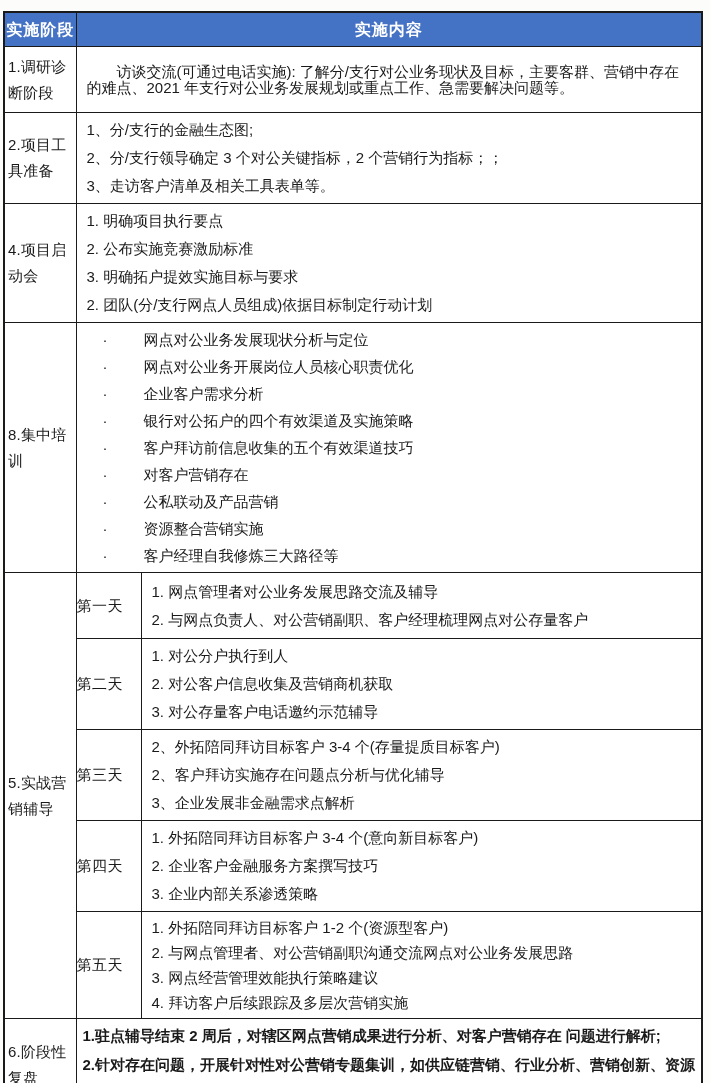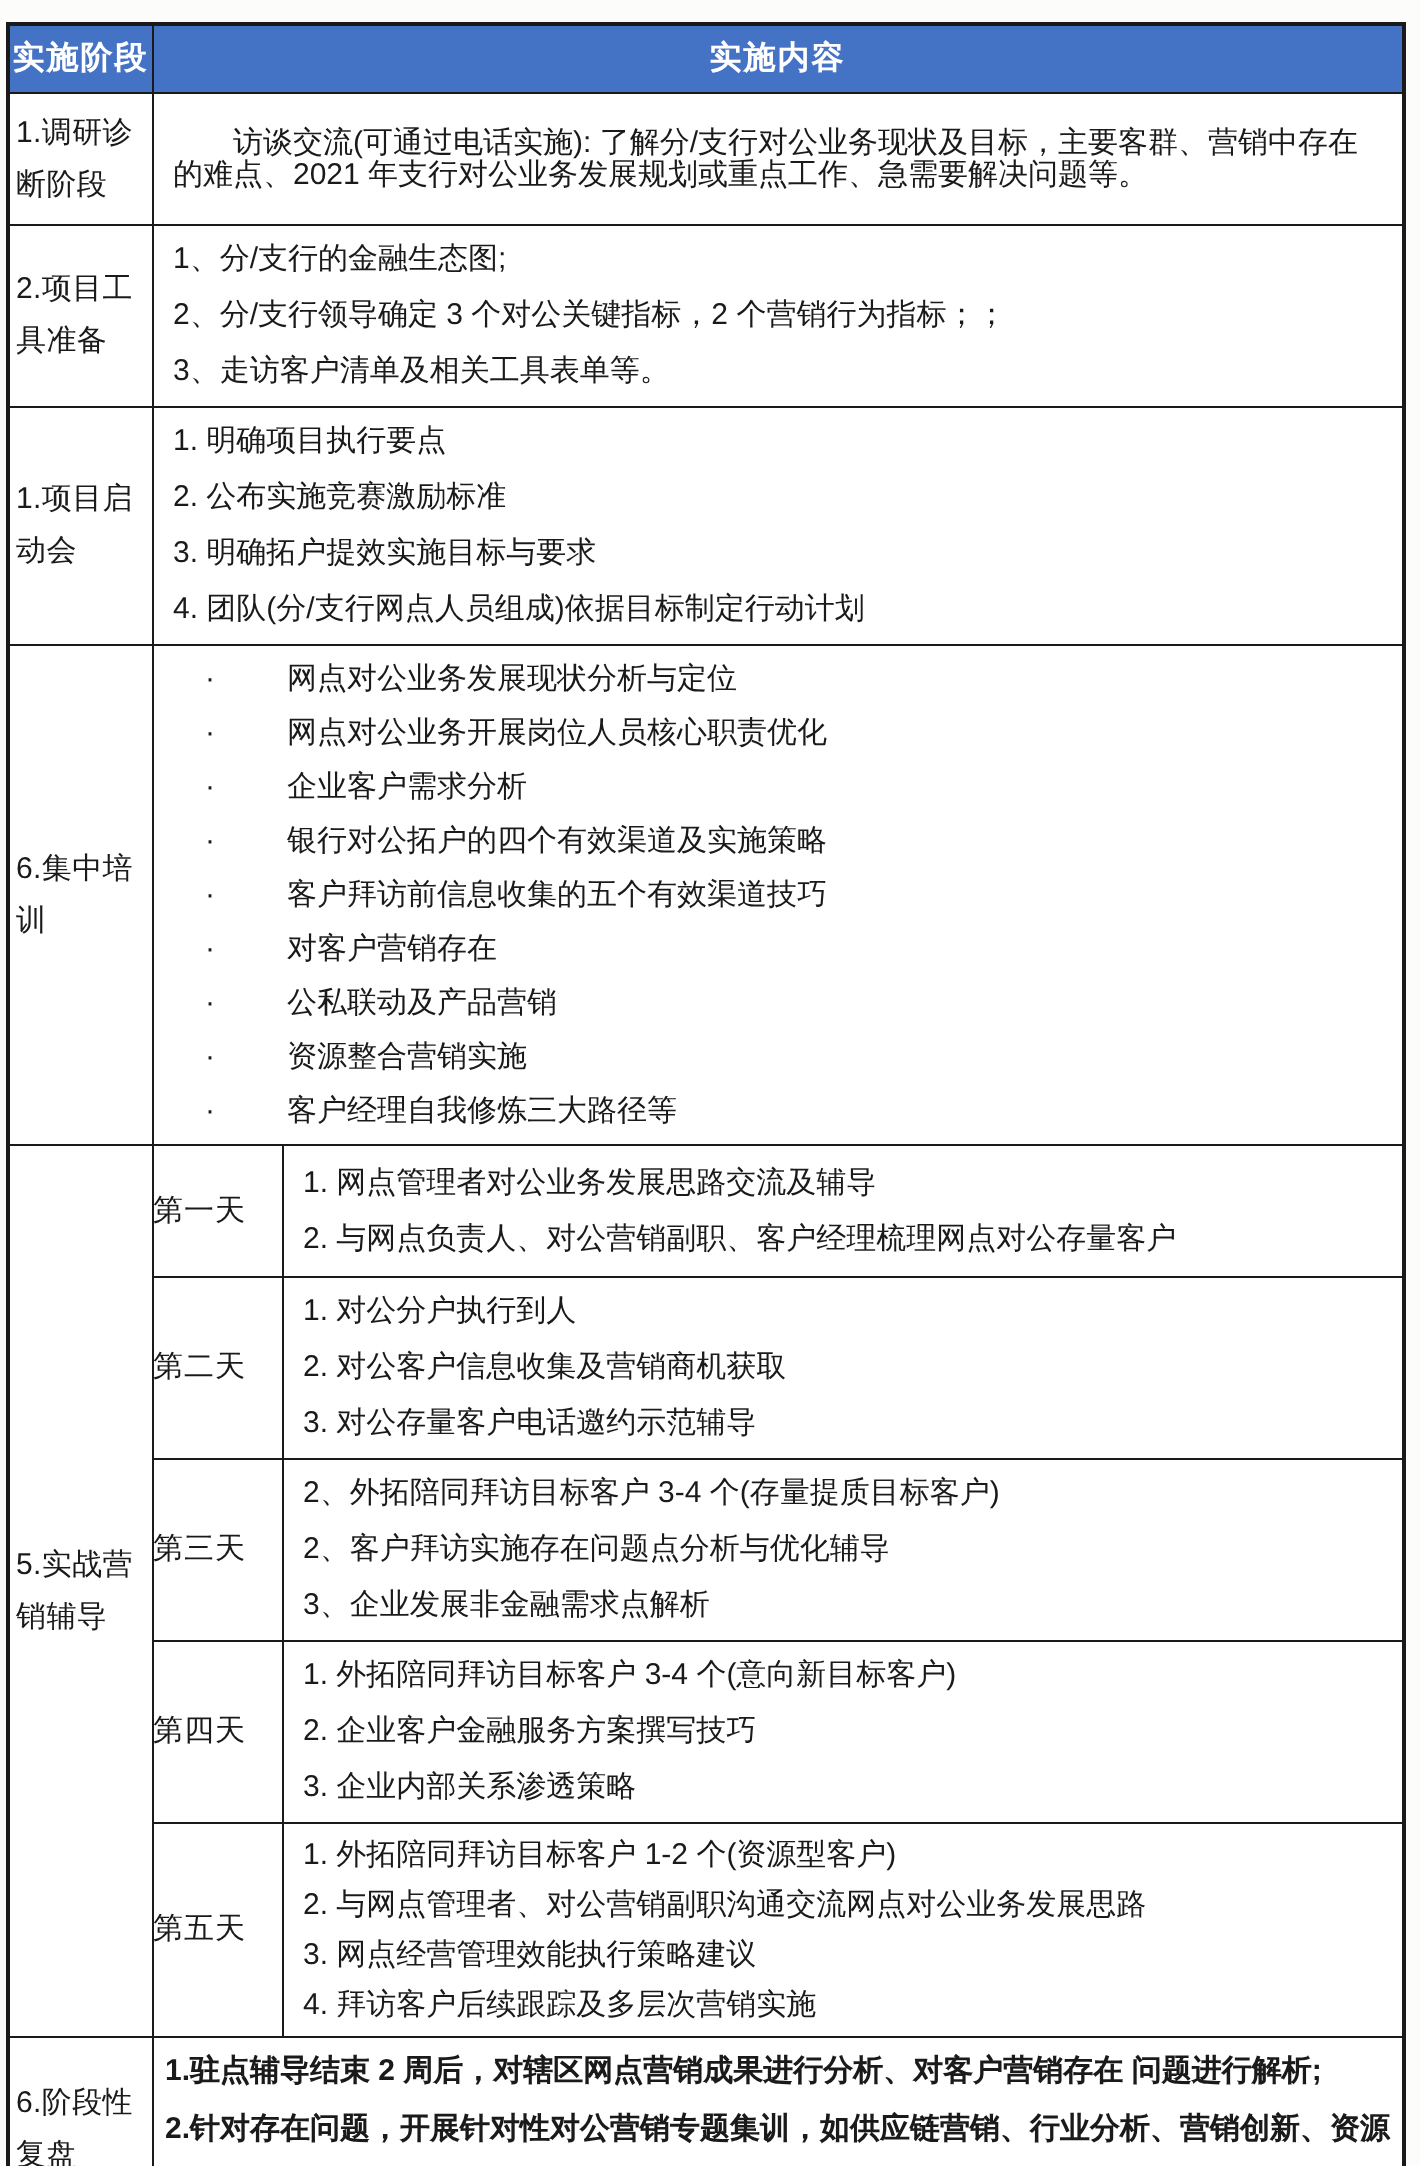--- a/index.html
+++ b/index.html
@@ -94,31 +94,31 @@
     <tr class="h-r2">
       <td class="phase">2.项目工具准备</td>
       <td class="content" colspan="2">
         <div class="line">1、分/支行的金融生态图;</div>
         <div class="line">2、分/支行领导确定 3 个对公关键指标，2 个营销行为指标；；</div>
         <div class="line">3、走访客户清单及相关工具表单等。</div>
       </td>
     </tr>
 
     <tr class="h-r3">
-      <td class="phase">1.项目启动会</td>
+      <td class="phase">4.项目启动会</td>
       <td class="content" colspan="2">
         <div class="line">1. 明确项目执行要点</div>
         <div class="line">2. 公布实施竞赛激励标准</div>
         <div class="line">3. 明确拓户提效实施目标与要求</div>
-        <div class="line">4. 团队(分/支行网点人员组成)依据目标制定行动计划</div>
+        <div class="line">2. 团队(分/支行网点人员组成)依据目标制定行动计划</div>
       </td>
     </tr>
 
     <tr class="h-r4">
-      <td class="phase">6.集中培训</td>
+      <td class="phase">8.集中培训</td>
       <td class="content" colspan="2">
         <div class="bullet-row">
               <span class="bullet-mark">·</span>
               <span>网点对公业务发展现状分析与定位</span>
             </div>
         <div class="bullet-row">
               <span class="bullet-mark">·</span>
               <span>网点对公业务开展岗位人员核心职责优化</span>
             </div>
         <div class="bullet-row">

